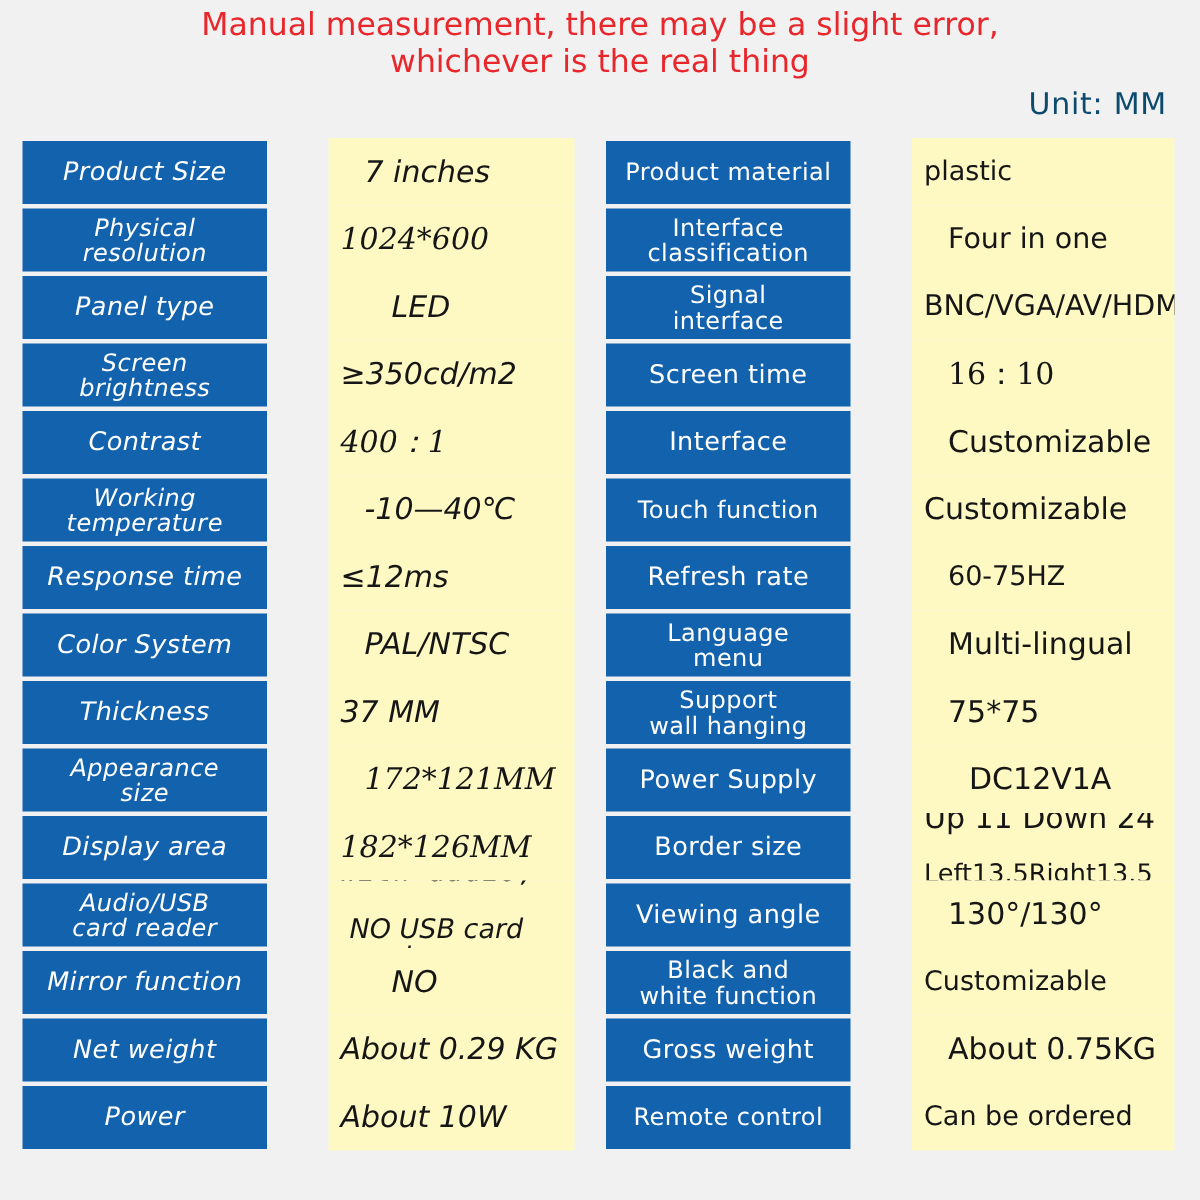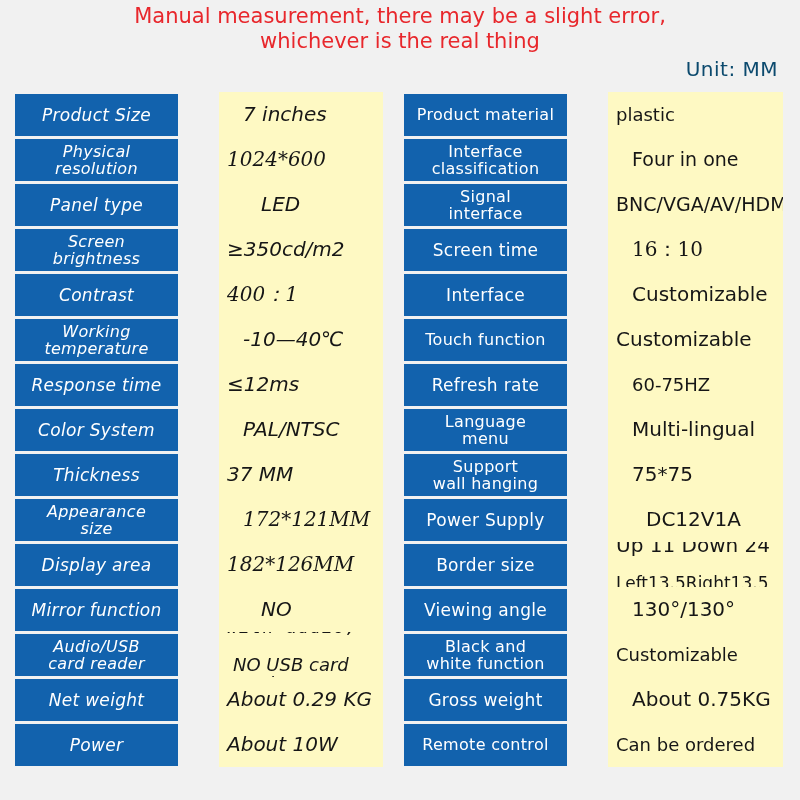--- a/index.html
+++ b/index.html
@@ -196,36 +196,36 @@
 size</div>
         <div class="value v-ind v-serif">172*121MM</div>
       </div>
 
       <div class="row">
         <div class="label">Display area</div>
         <div class="value v-serif">182*126MM</div>
       </div>
 
       <div class="row">
-        <div class="label">Mirror function</div>
-        <div class="value v-ind3">NO</div>
-      </div>
-
-      <div class="row">
         <div class="label two-line">Audio/USB
 card reader</div>
         <div class="value v-2line">
           <span>
             <span class="audio-l1">With audio,</span>
             <span class="audio-l2">NO USB card reader</span>
           </span>
         </div>
       </div>
 
       <div class="row">
+        <div class="label">Mirror function</div>
+        <div class="value v-ind3">NO</div>
+      </div>
+
+      <div class="row">
         <div class="label">Net weight</div>
         <div class="value">About 0.29 KG</div>
       </div>
 
       <div class="row">
         <div class="label">Power</div>
         <div class="value">About 10W</div>
       </div>
 
     </div>

